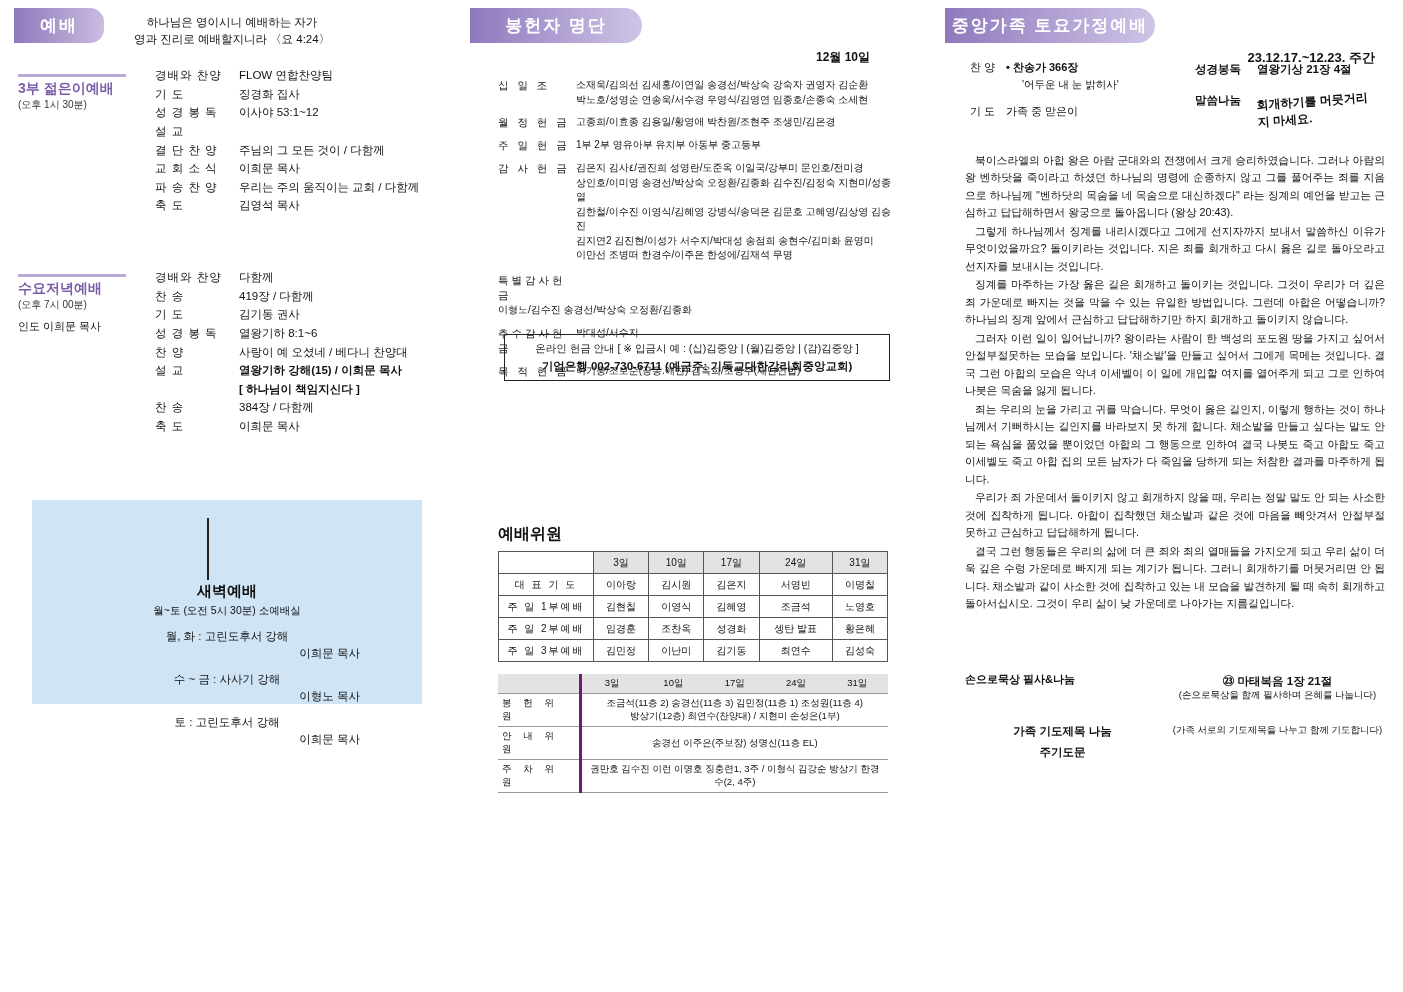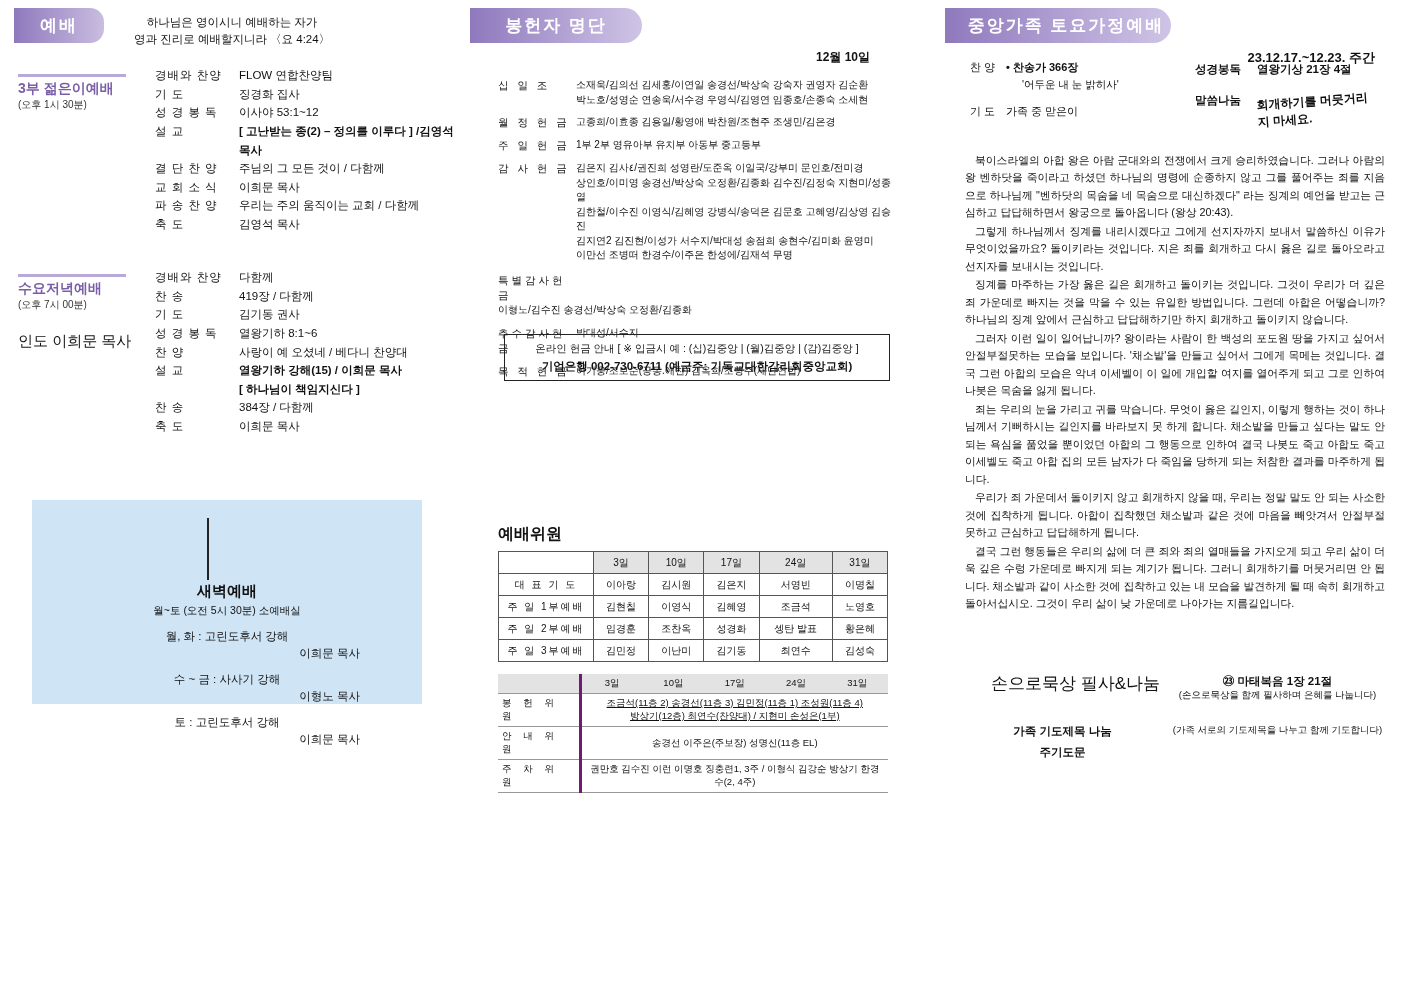--- a/index.html
+++ b/index.html
@@ -31,21 +31,20 @@
   }
   .hdr-offering{
     width:172px;
     background:linear-gradient(to right,#8f79bd,#cfc4e6);
     border-radius:0 18px 18px 0;
   }
   .hdr-family{
     width:210px;
     background:linear-gradient(to right,#8f79bd,#cfc4e6);
     border-radius:0 18px 18px 0;
-    padding-left:16px;
   }
   .verse{
     font-size:11.5px;line-height:1.5;text-align:center;
   }
   
   .subtitle{
     color:#7a5fa8;font-weight:bold;font-size:14px;
   }
   .subbar{
     border-top:3px solid #b9a9d6;width:108px;margin-bottom:3px;
@@ -126,21 +125,20 @@
     <div class="svc-row">
         <span class="svc-label">기      도</span>
         <span class="svc-val">징경화 집사</span>
       </div>
     <div class="svc-row">
         <span class="svc-label">성 경 봉 독</span>
         <span class="svc-val">이사야 53:1~12</span>
       </div>
     <div class="svc-row">
         <span class="svc-label">설      교</span>
-        <span class="svc-val bold">[ 고난받는 종(2) – 정의를 이루다 ] /김영석 목사</span>
       </div>
     <div class="svc-row">
         <span class="svc-label">결 단 찬 양</span>
         <span class="svc-val">주님의 그 모든 것이 / 다함께</span>
       </div>
     <div class="svc-row">
         <span class="svc-label">교 회 소 식</span>
         <span class="svc-val">이희문 목사</span>
       </div>
     <div class="svc-row">
@@ -150,21 +148,21 @@
     <div class="svc-row">
         <span class="svc-label">축      도</span>
         <span class="svc-val">김영석 목사</span>
       </div>
   </div>
 
   <div style="position:absolute;left:18px;top:274px;width:120px;">
     <div class="subbar"></div>
     <div class="subtitle">수요저녁예배</div>
     <div class="small-note">(오후 7시 00분)</div>
-    <div style="font-size:15px;margin-top:20px;">인도 이희문 목사</div>
+    <div style="font-size:11px;margin-top:7px;">인도 이희문 목사</div>
   </div>
 
   <div class="svc" style="position:absolute;left:155px;top:268px;width:310px;">
     <div class="svc-row">
         <span class="svc-label">경배와 찬양</span>
         <span class="svc-val">다함께</span>
       </div>
     <div class="svc-row">
         <span class="svc-label">찬      송</span>
         <span class="svc-val">419장 / 다함께</span>
@@ -322,21 +320,21 @@
           <td style="text-align:center;width:60px;">3일</td>
           <td style="text-align:center;width:60px;">10일</td>
           <td style="text-align:center;width:60px;">17일</td>
           <td style="text-align:center;width:60px;">24일</td>
           <td style="text-align:center;width:60px;">31일</td>
         </tr>
       </thead>
       <tbody>
         <tr>
           <td class="rowlabel">봉 헌 위 원</td>
-          <td colspan="5" style="white-space:pre-line;text-align:center;text-decoration:underline;">조금석(11층 2) 송경선(11층 3) 김민정(11층 1) 조성원(11층 4)
+          <td colspan="5" style="white-space:pre-line;text-align:center;">조금석(11층 2) 송경선(11층 3) 김민정(11층 1) 조성원(11층 4)
 방상기(12층) 최연수(찬양대) / 지현미 손성은(1부)</td>
         </tr>
         <tr>
           <td class="rowlabel">안 내 위 원</td>
           <td colspan="5" style="text-align:center;">송경선 이주은(주보장) 성명신(11층 EL)</td>
         </tr>
         <tr>
           <td class="rowlabel">주 차 위 원</td>
           <td colspan="5" style="text-align:center;">권만호 김수진 이런 이명호 징충련1, 3주 / 이형식 김강순 방상기 한경수(2, 4주)</td>
         </tr>
@@ -380,21 +378,21 @@
     <p>그렇게 하나님께서 징계를 내리시겠다고 그에게 선지자까지 보내서 말씀하신 이유가 무엇이었을까요? 돌이키라는 것입니다. 지은 죄를 회개하고 다시 옳은 길로 돌아오라고 선지자를 보내시는 것입니다.</p>
     <p>징계를 마주하는 가장 옳은 길은 회개하고 돌이키는 것입니다. 그것이 우리가 더 깊은 죄 가운데로 빠지는 것을 막을 수 있는 유일한 방법입니다. 그런데 아합은 어떻습니까? 하나님의 징계 앞에서 근심하고 답답해하기만 하지 회개하고 돌이키지 않습니다.</p>
     <p>그러자 이런 일이 일어납니까? 왕이라는 사람이 한 백성의 포도원 땅을 가지고 싶어서 안절부절못하는 모습을 보입니다. '채소밭'을 만들고 싶어서 그에게 목메는 것입니다. 결국 그런 아합의 모습은 악녀 이세벨이 이 일에 개입할 여지를 열어주게 되고 그로 인하여 나봇은 목숨을 잃게 됩니다.</p>
     <p>죄는 우리의 눈을 가리고 귀를 막습니다. 무엇이 옳은 길인지, 이렇게 행하는 것이 하나님께서 기뻐하시는 길인지를 바라보지 못 하게 합니다. 채소밭을 만들고 싶다는 말도 안 되는 욕심을 품었을 뿐이었던 아합의 그 행동으로 인하여 결국 나봇도 죽고 아합도 죽고 이세벨도 죽고 아합 집의 모든 남자가 다 죽임을 당하게 되는 처참한 결과를 마주하게 됩니다.</p>
     <p>우리가 죄 가운데서 돌이키지 않고 회개하지 않을 때, 우리는 정말 말도 안 되는 사소한 것에 집착하게 됩니다. 아합이 집착했던 채소밭과 같은 것에 마음을 빼앗겨서 안절부절못하고 근심하고 답답해하게 됩니다.</p>
     <p>결국 그런 행동들은 우리의 삶에 더 큰 죄와 죄의 열매들을 가지오게 되고 우리 삶이 더욱 깊은 수렁 가운데로 빠지게 되는 계기가 됩니다. 그러니 회개하기를 머뭇거리면 안 됩니다. 채소밭과 같이 사소한 것에 집착하고 있는 내 모습을 발견하게 될 때 속히 회개하고 돌아서십시오. 그것이 우리 삶이 낮 가운데로 나아가는 지름길입니다.</p>
   </div>
 
   <div style="position:absolute;left:20px;top:672px;width:430px;">
     <div style="display:flex;">
-      <div style="width:195px;text-align:right;font-size:17px;font-weight:normal;">손으로묵상 필사&amp;나눔</div>
+      <div style="width:195px;text-align:left;font-size:11px;font-weight:bold;">손으로묵상 필사&amp;나눔</div>
       <div style="flex:1;">
         <div style="font-size:11.5px;font-weight:bold;text-align:center;">㉓ 마태복음 1장 21절</div>
         <div style="font-size:9.5px;text-align:center;">(손으로묵상을 함께 필사하며 은혜를 나눕니다)</div>
       </div>
     </div>
     <div style="display:flex;margin-top:22px;">
       <div style="width:195px;text-align:center;font-size:11.5px;font-weight:bold;">가족 기도제목 나눔</div>
       <div style="flex:1;font-size:9.5px;text-align:center;">(가족 서로의 기도제목을 나누고 함께 기도합니다)</div>
     </div>
     <div style="width:195px;text-align:center;font-size:11.5px;font-weight:bold;margin-top:6px;">주기도문</div>

